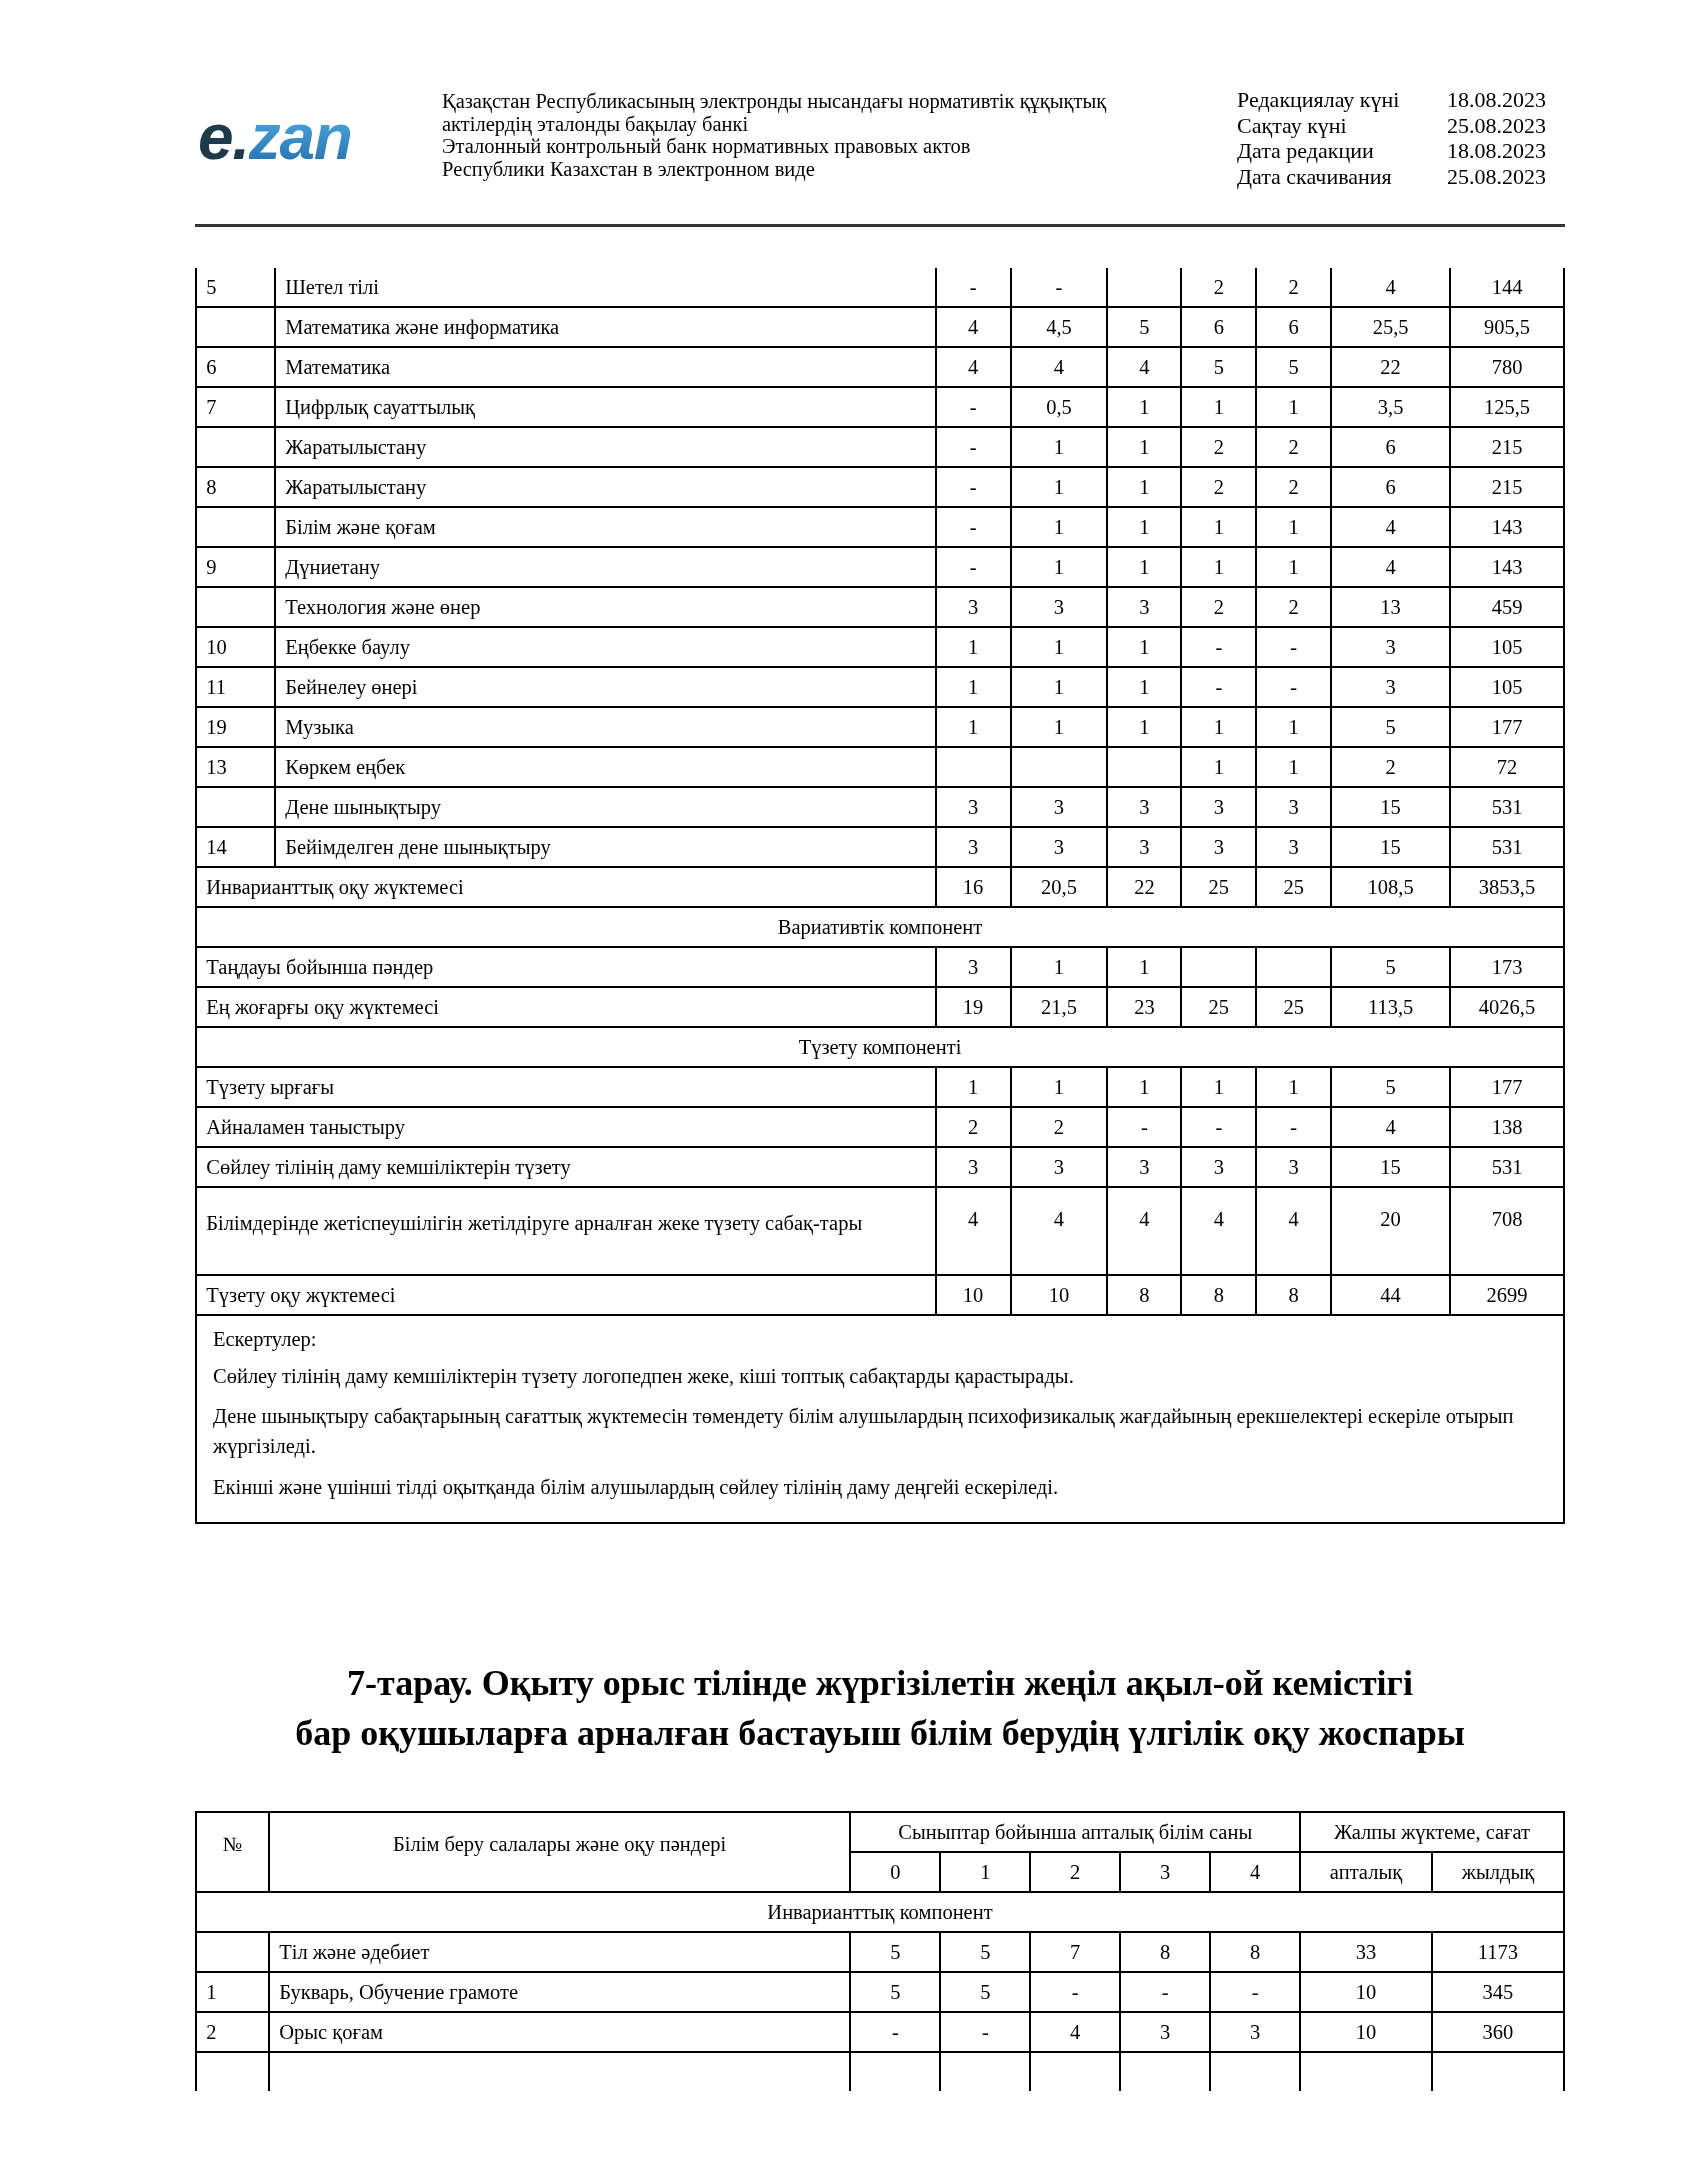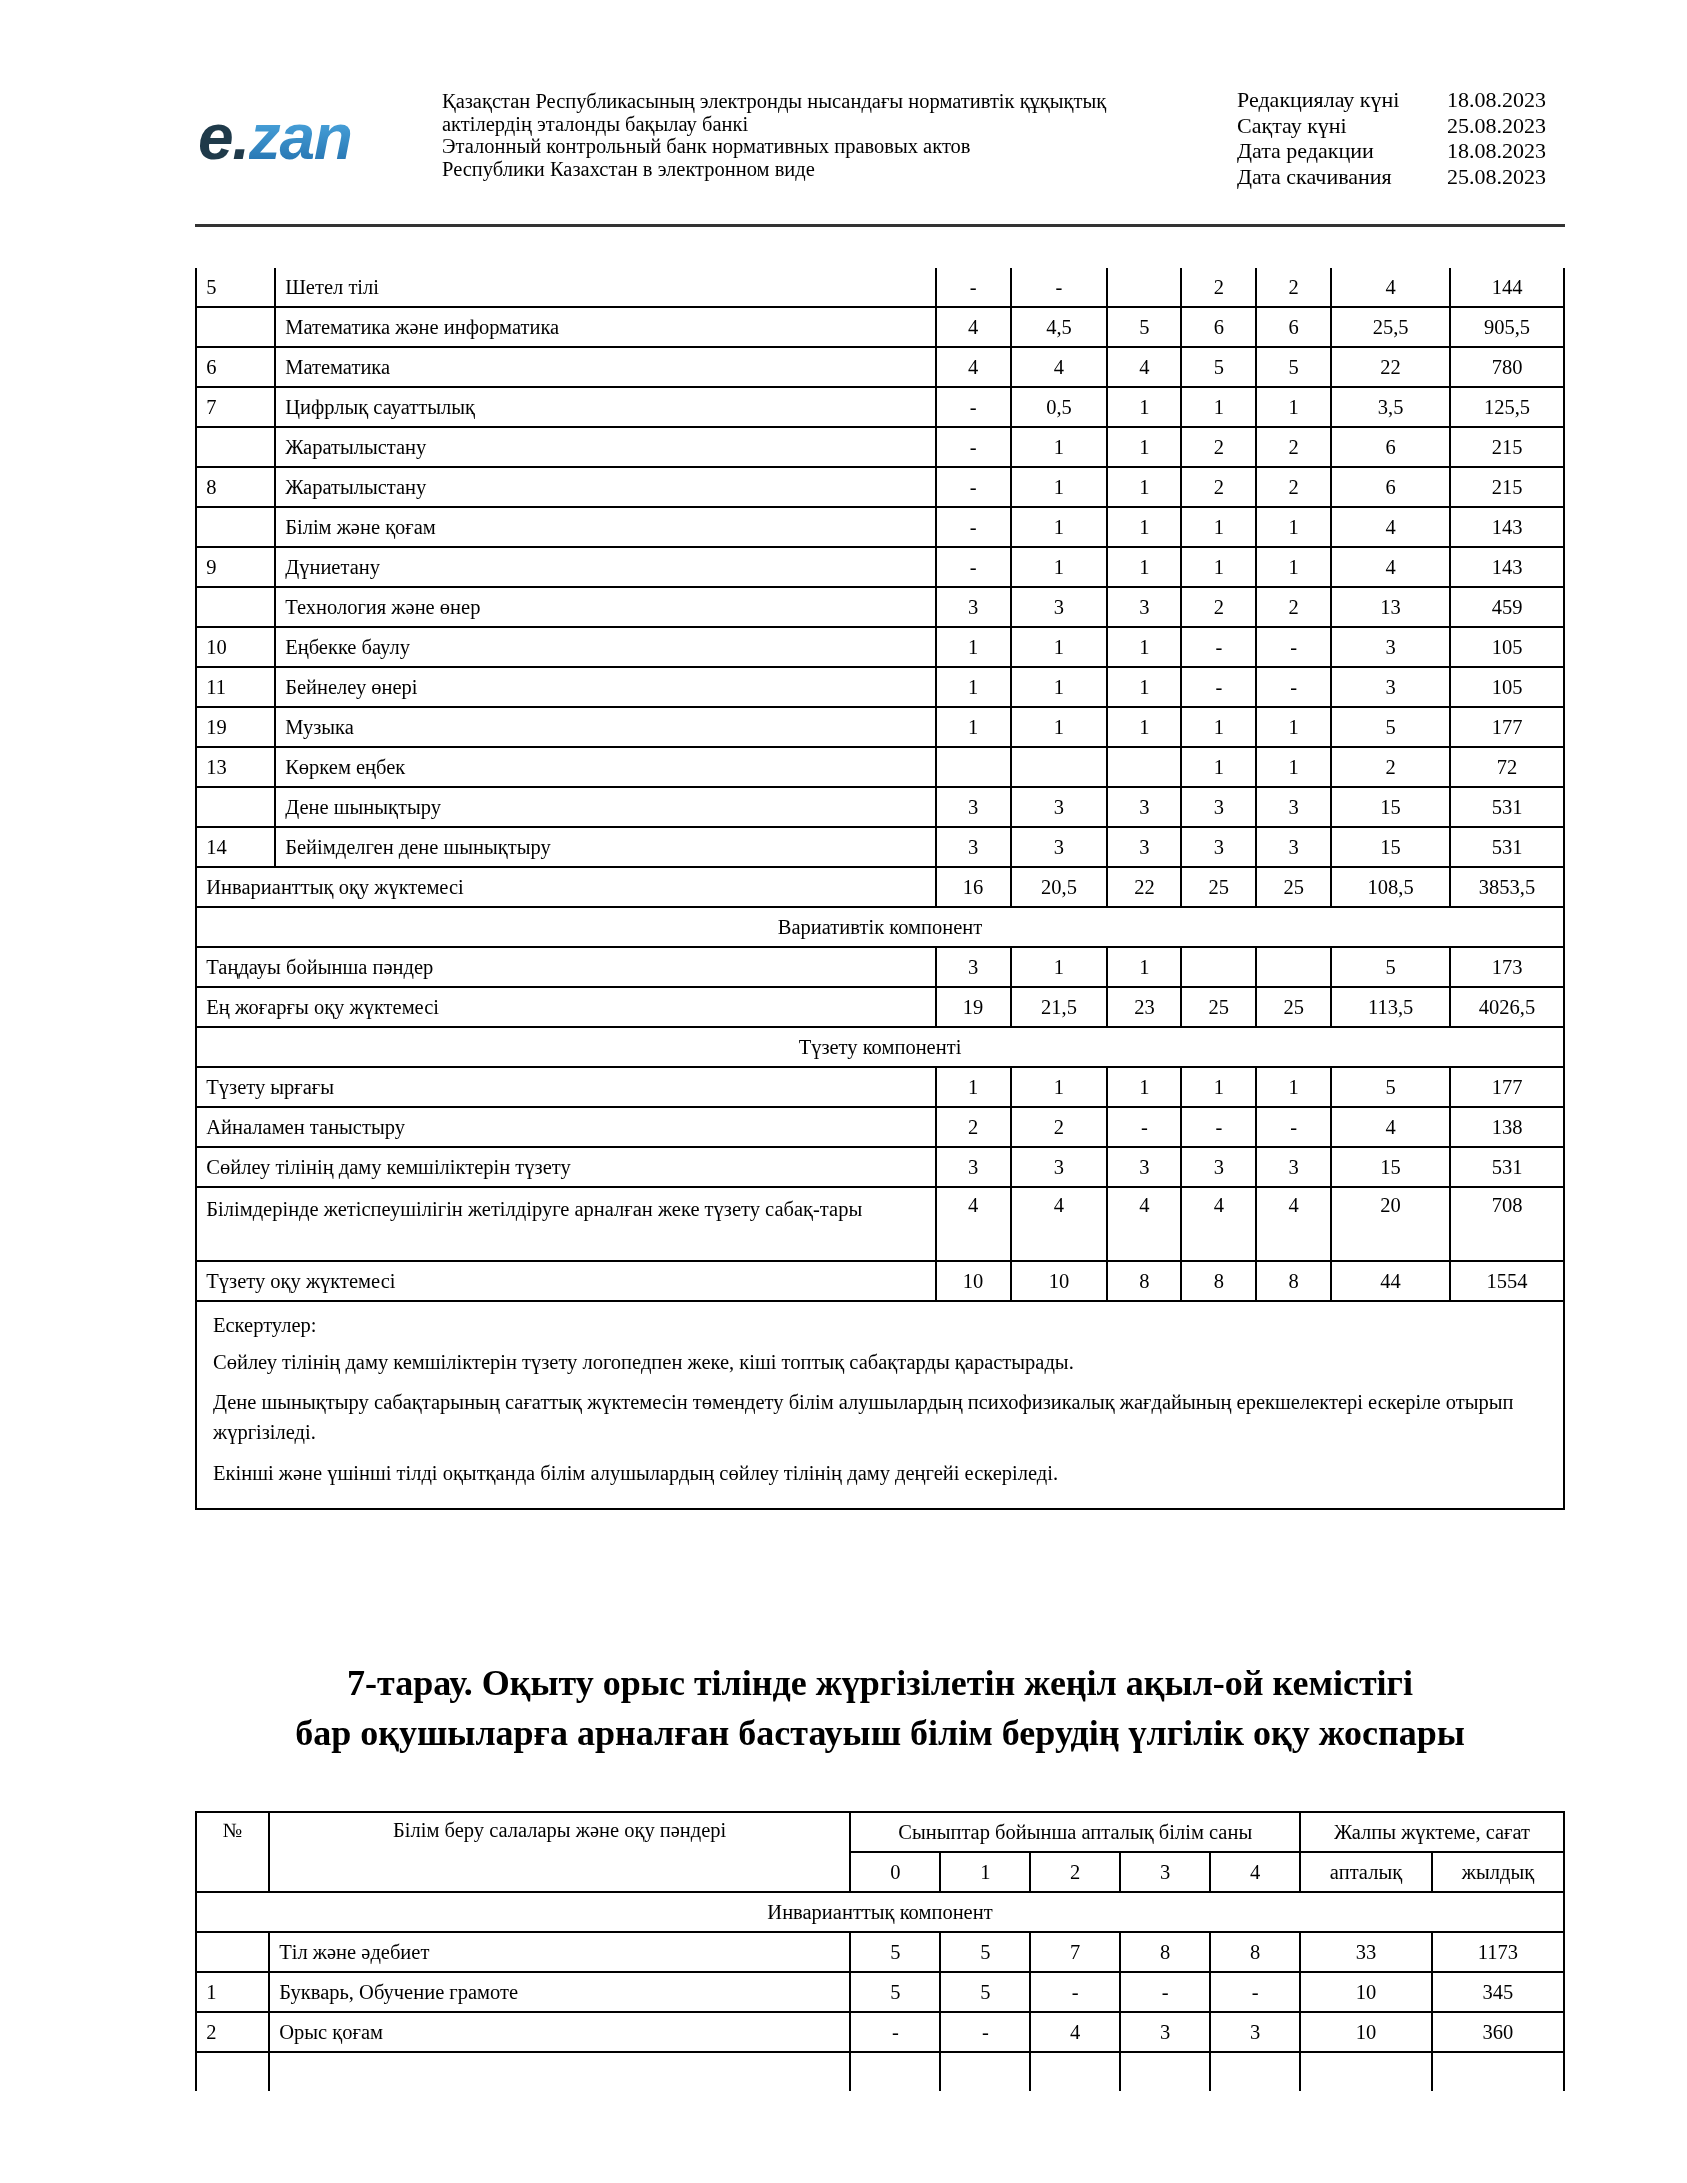--- a/index.html
+++ b/index.html
@@ -19,21 +19,21 @@
   .meta { position: absolute; left: 1237px; top: 87px; font-size: 22px; line-height: 25.5px; }
   .meta-row { display: flex; }
   .meta-label { width: 210px; }
   .hr { position: absolute; left: 195px; top: 224px; width: 1370px; height: 3.3px; background: #333; }
 
   
   table { border-collapse: collapse; position: absolute; font-size: 20.5px; }
   td { border: 2px solid #000; padding: 0 9.3px; height: 38px; vertical-align: middle; }
   td.c { text-align: center; }
   td.num { text-align: left; }
-  td.top { vertical-align: top; padding-top: 6px; }
+  td.top { vertical-align: top; padding-top: 20px; }
   #t1 { left: 195px; top: 268px; width: 1370px; }
   #t1 tr.first td { border-top: none; }
   #t2 { left: 195px; top: 1811px; width: 1370px; }
   #t2 tr.last td { border-bottom: none; }
   .notes td { padding: 8px 16px 9.3px 16px; line-height: 30px; }
   .notes p { margin: 0 0 10.6px 0; }
   .notes p.lead { margin-bottom: 6.6px; }
 
   .title { position: absolute; left: 195px; top: 1658px; width: 1370px; text-align: center;
     font-weight: bold; font-size: 36px; line-height: 50px; }
@@ -325,21 +325,21 @@
         <td class="c top">708</td>
       </tr>
       <tr>
         <td colspan="2">Түзету оқу жүктемесі</td>
         <td class="c">10</td>
         <td class="c">10</td>
         <td class="c">8</td>
         <td class="c">8</td>
         <td class="c">8</td>
         <td class="c">44</td>
-        <td class="c">1554</td>
+        <td class="c">2699</td>
       </tr>
       <tr class="notes">
         <td colspan="9">
           <p class="lead">Ескертулер:</p>
           <p>Сөйлеу тілінің даму кемшіліктерін түзету логопедпен жеке, кіші топтық сабақтарды қарастырады.</p>
           <p>Дене шынықтыру сабақтарының сағаттық жүктемесін төмендету білім алушылардың психофизикалық жағдайының ерекшелектері ескеріле отырып жүргізіледі.</p>
           <p>Екінші және үшінші тілді оқытқанда білім алушылардың сөйлеу тілінің даму деңгейі ескеріледі.</p>
         </td>
       </tr>
     </tbody>

